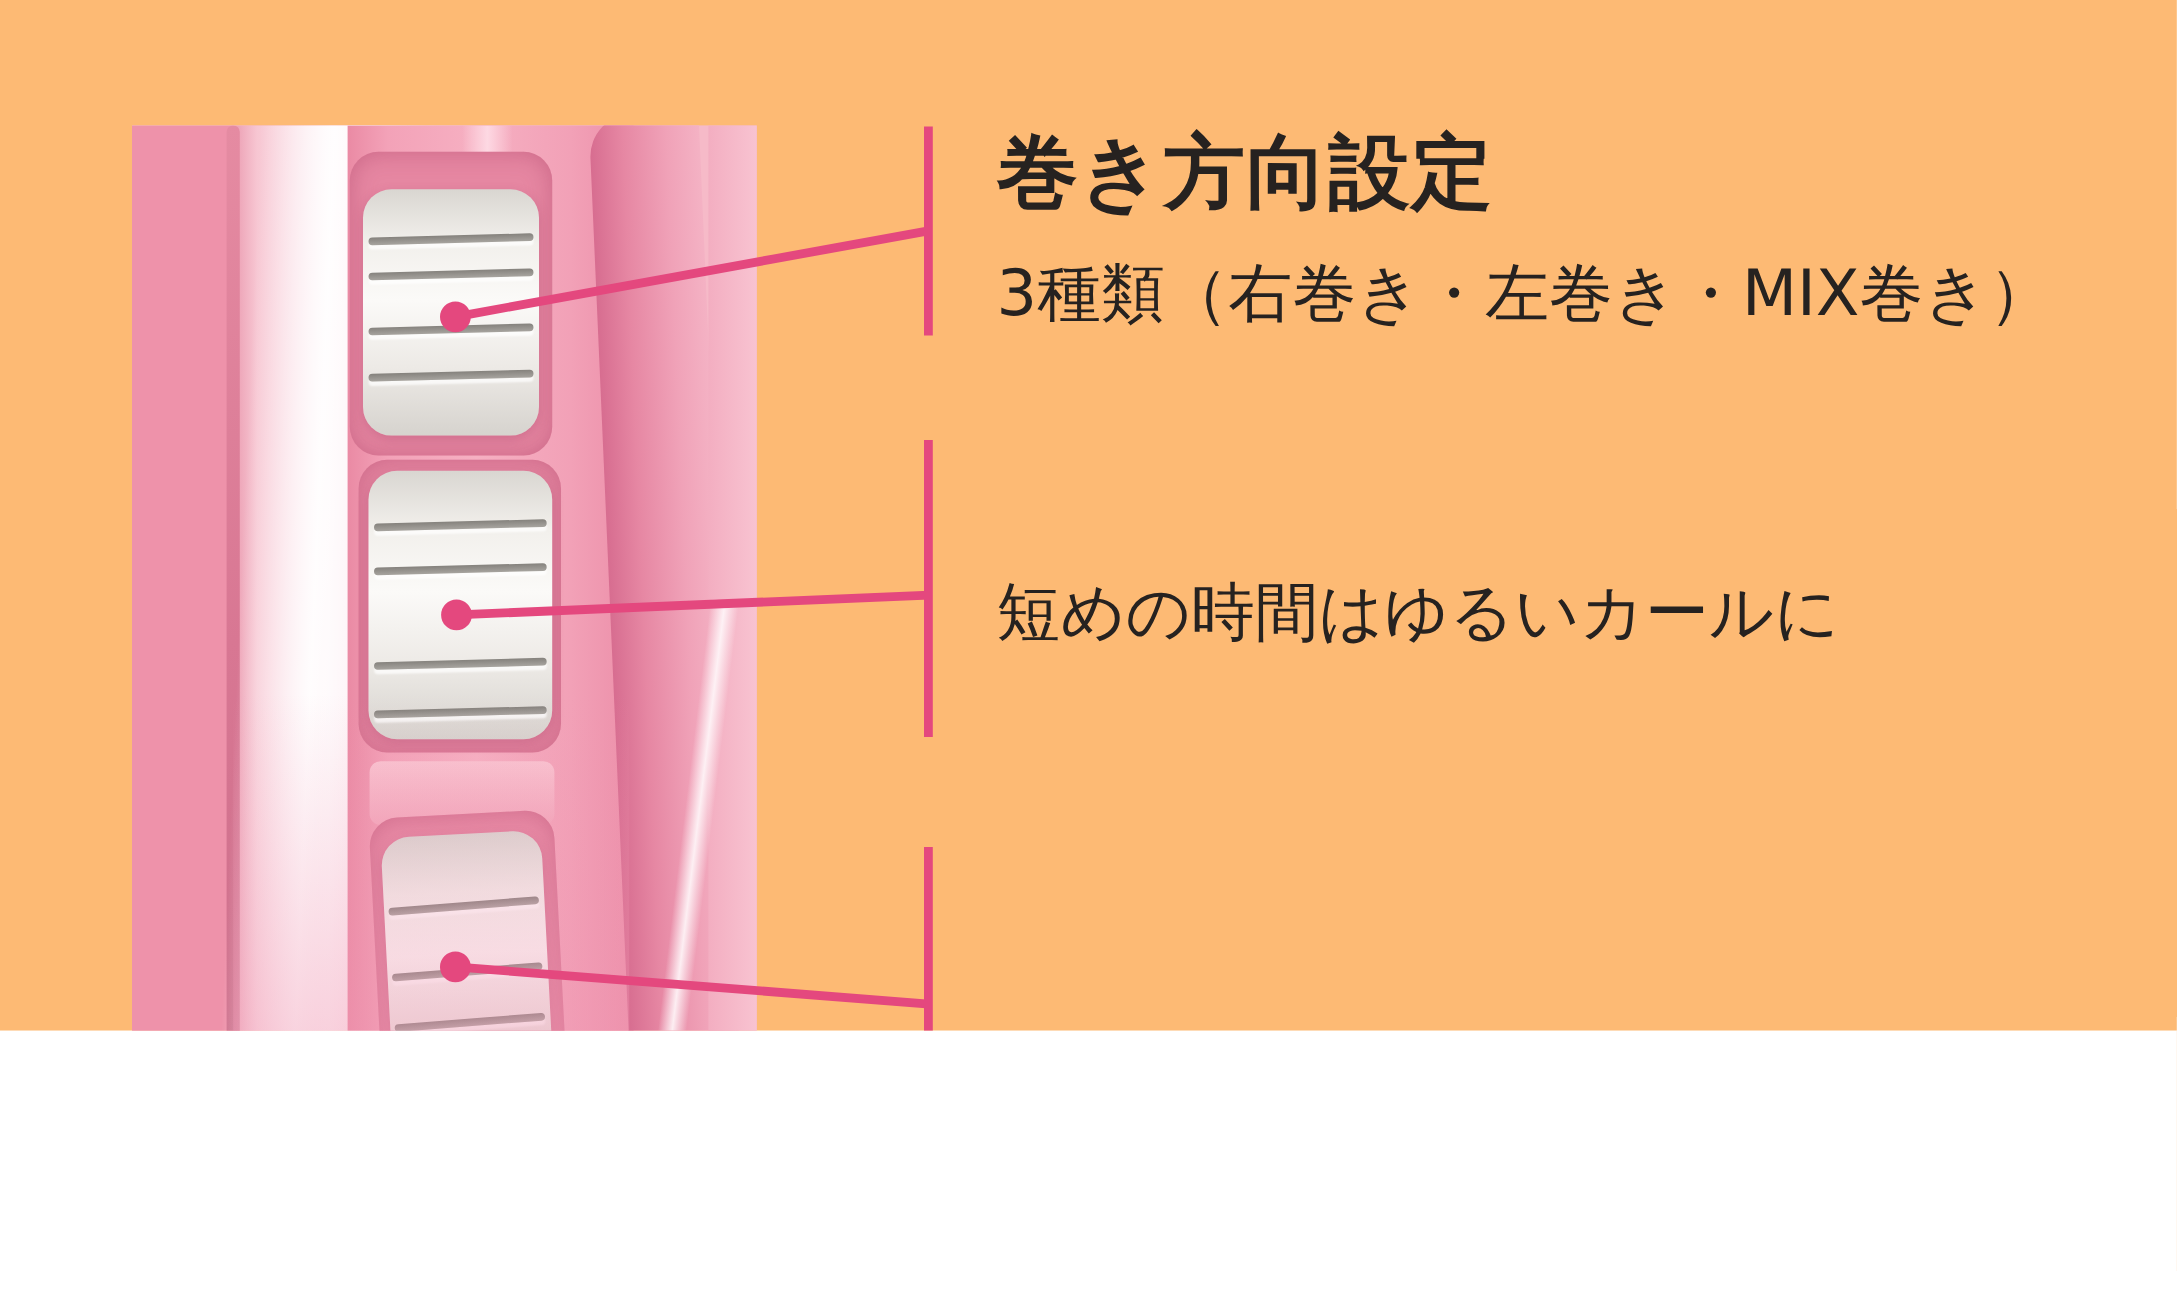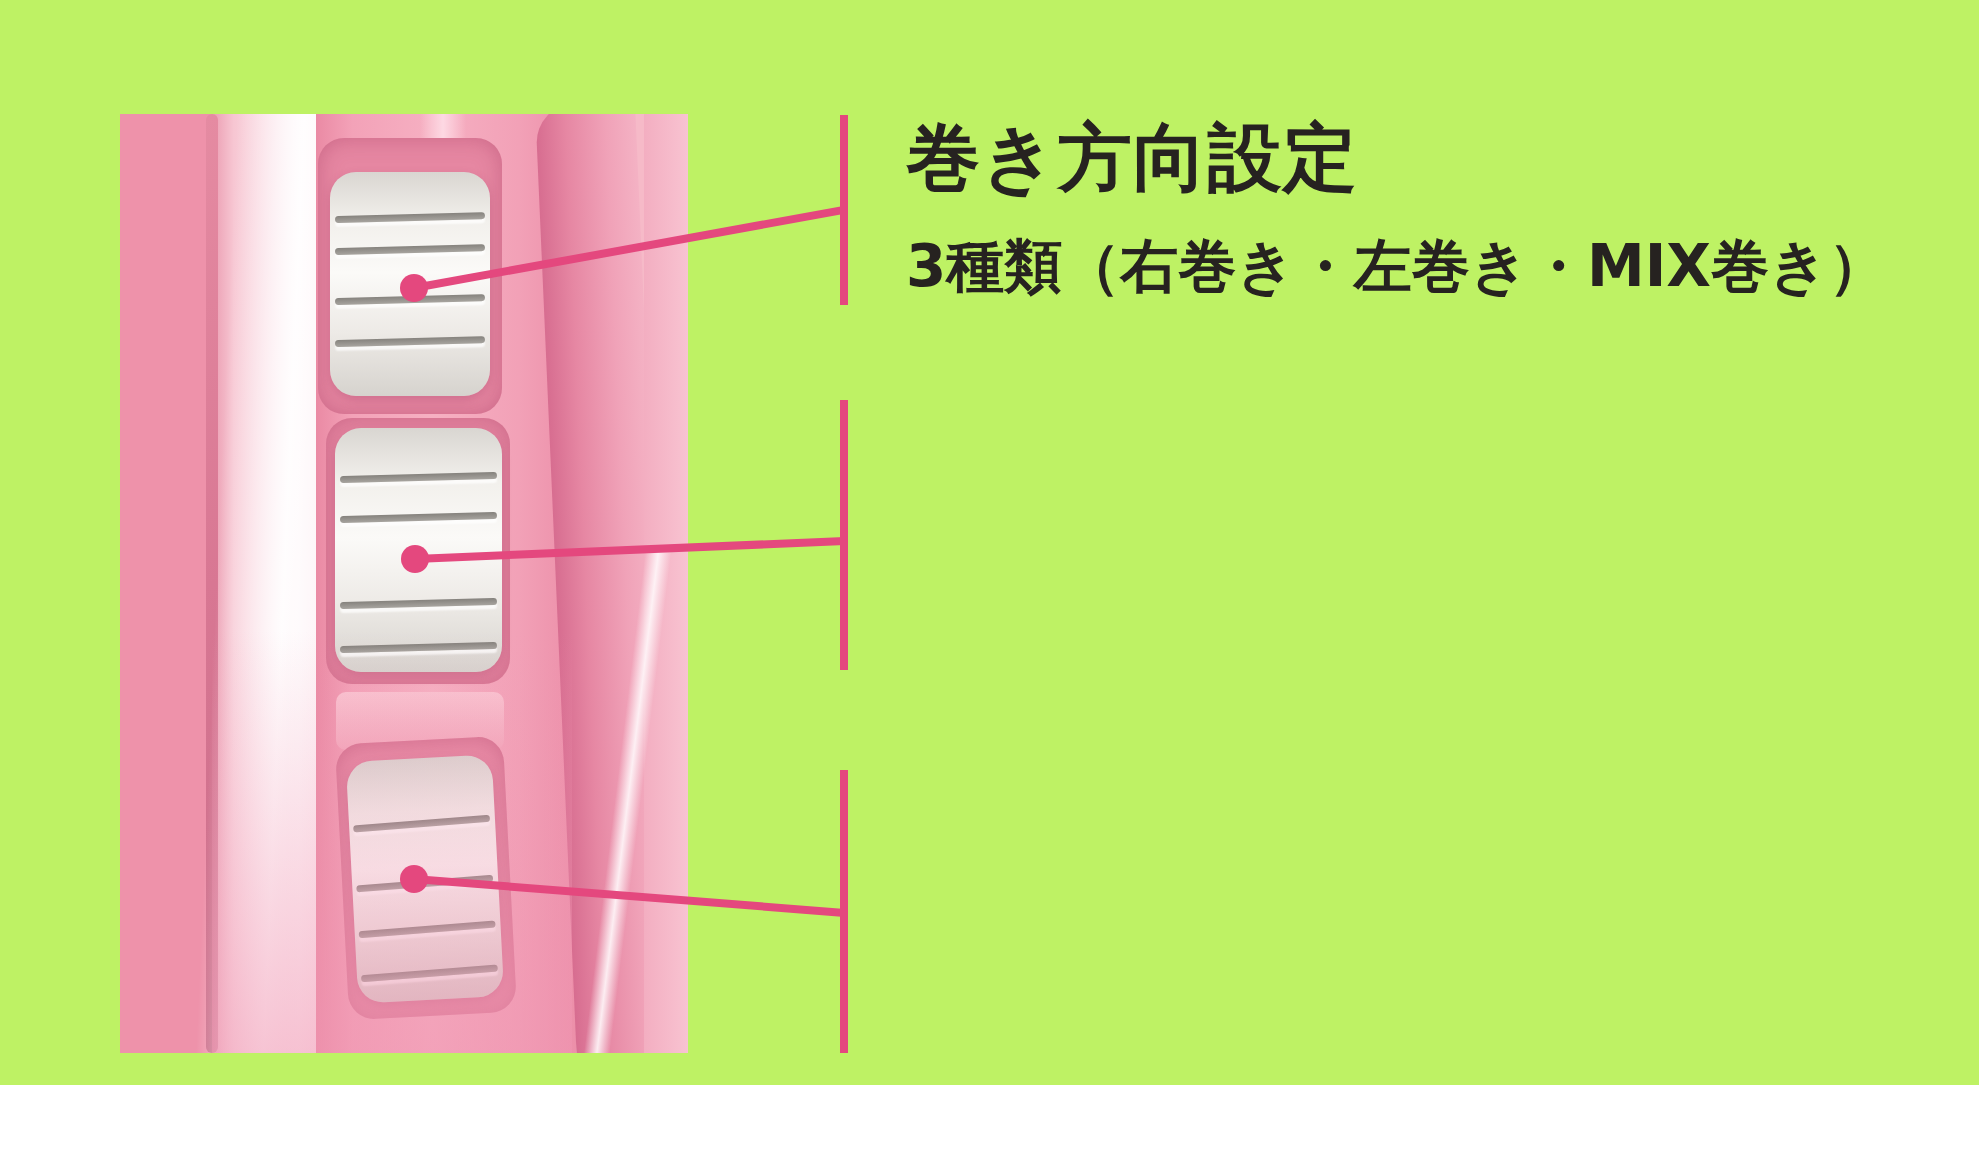--- a/index.html
+++ b/index.html
@@ -1,17 +1,17 @@
 <!DOCTYPE html>
 <html><head>
 <meta charset="utf-8">
 <style>
   html,body{margin:0;padding:0;background:#ffffff;}
   #stage{
-    position:relative;width:1979px;height:1085px;background:#bef264;overflow:hidden;
+    position:relative;width:1979px;height:937px;background:#fdba74;overflow:hidden;
     font-family:"DejaVu Sans","Liberation Sans",sans-serif;color:#262220;
   }
   
   .photo{position:absolute;left:120px;top:114px;width:568px;height:939px;overflow:hidden;background:#f6bac8;}
   .photo-bg{position:absolute;left:0;top:0;width:92px;height:100%;background:#ee92aa;}
   .handle-body{position:absolute;left:92px;top:0;width:360px;height:100%;
     background:linear-gradient(90deg,#eb9cb1 0%,#f7c6d2 6%,#fdeef3 24%,#fcdfe7 40%,#f7bfcd 62%,#f3adc0 100%);}
   .handle-edge{position:absolute;left:86px;top:0;width:12px;height:100%;
     background:linear-gradient(180deg,#e58ba2 0%,#d87793 50%,#ca6d89 100%);border-radius:6px;}
   .body-sheen{position:absolute;left:96px;top:-20px;width:150px;height:1000px;
@@ -54,21 +54,21 @@
   .dot1{left:400px;top:274px;}
   .dot2{left:401px;top:545px;}
   .dot3{left:400px;top:865px;}
   .line{position:absolute;height:8px;background:#e4487e;transform-origin:0 50%;}
   .line1{left:414px;top:284px;width:437px;transform:rotate(-10.3deg);}
   .line2{left:415px;top:555px;width:430px;transform:rotate(-2.4deg);}
   .line3{left:414px;top:875px;width:432px;transform:rotate(4.5deg);}
   
   .sec{position:absolute;left:906px;}
   .sec h2{margin:0;font-size:74px;line-height:1.08;font-weight:bold;letter-spacing:1px;color:#262220;}
-  .sec .desc{margin:0;font-size:58px;line-height:1.45;font-weight:bold;color:#262220;letter-spacing:0;}
+  .sec .desc{margin:0;font-size:58px;line-height:1.45;font-weight:normal;color:#262220;letter-spacing:0;}
   .sec1{top:118px;}  .sec1 .desc{margin-top:26px;}
   .sec2{top:408px;}  .sec2 .desc{margin-top:22px;}
   .sec3{top:775px;}  .sec3 .desc{margin-top:22px;}
 </style>
 </head>
 <body>
 
 <div id="stage">
 
   <div class="photo">
@@ -118,21 +118,21 @@
   <div class="bar bar2"></div>
   <div class="bar bar3"></div>
 
   <div class="sec sec1">
     <h2>巻き方向設定</h2>
     <p class="desc">3種類（右巻き・左巻き・MIX巻き）</p>
   </div>
 
   <div class="sec sec2">
     <p class="desc"><br>
-      </p>
+      <span>短めの時間はゆるいカールに</span></p>
   </div>
 
   <div class="sec sec3">
     <p class="desc"><br>
       </p>
   </div>
 
 </div>
 
 </body></html>

